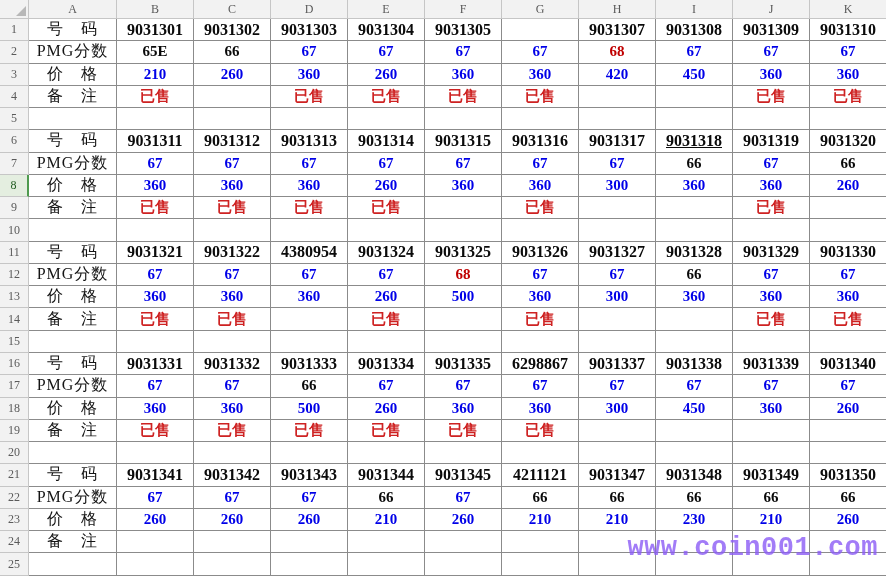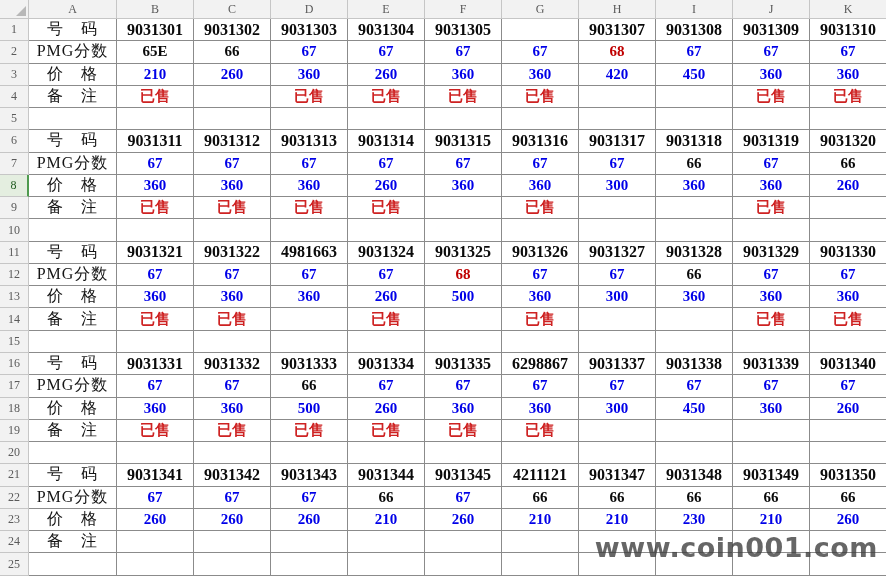--- a/index.html
+++ b/index.html
@@ -215,21 +215,21 @@
     <div class="cell val kind-number">
       <div class="val-txt" style="color: rgb(10, 10, 10); text-align: right;">9031315</div>
     </div>
     <div class="cell val kind-number">
       <div class="val-txt" style="color: rgb(10, 10, 10);">9031316</div>
     </div>
     <div class="cell val kind-number">
       <div class="val-txt" style="color: rgb(10, 10, 10);">9031317</div>
     </div>
     <div class="cell val kind-number">
-      <div class="val-txt" style="color: rgb(10, 10, 10);">9031318</div>
+      <div class="val-txt" style="color: rgb(10, 10, 10); text-decoration: underline;">9031318</div>
     </div>
     <div class="cell val kind-number">
       <div class="val-txt" style="color: rgb(10, 10, 10);">9031319</div>
     </div>
     <div class="cell val kind-number">
       <div class="val-txt" style="color: rgb(10, 10, 10);">9031320</div>
     </div>
     <div class="hcell rowh">7</div>
     <div class="cell label">PMG分数</div>
     <div class="cell val kind-pmg">
@@ -360,21 +360,21 @@
     </div>
     <div class="hcell rowh">11</div>
     <div class="cell label">号　码</div>
     <div class="cell val kind-number">
       <div class="val-txt" style="color: rgb(10, 10, 10);">9031321</div>
     </div>
     <div class="cell val kind-number">
       <div class="val-txt" style="color: rgb(10, 10, 10);">9031322</div>
     </div>
     <div class="cell val kind-number">
-      <div class="val-txt" style="color: rgb(10, 10, 10);">4981663</div>
+      <div class="val-txt" style="color: rgb(10, 10, 10);">4380954</div>
     </div>
     <div class="cell val kind-number">
       <div class="val-txt" style="color: rgb(10, 10, 10);">9031324</div>
     </div>
     <div class="cell val kind-number">
       <div class="val-txt" style="color: rgb(10, 10, 10);">9031325</div>
     </div>
     <div class="cell val kind-number">
       <div class="val-txt" style="color: rgb(10, 10, 10);">9031326</div>
     </div>
@@ -833,13 +833,13 @@
       <div class="val-txt"></div>
     </div>
     <div class="cell val kind-spacer">
       <div class="val-txt"></div>
     </div>
     <div class="cell val kind-spacer">
       <div class="val-txt"></div>
     </div>
   </div>
 
-<div id="watermark" style="color: #404040;">www.coin001.com</div>
+<div id="watermark" style="color: #8b5cf6; font-family: Liberation Mono, monospace;">www.coin001.com</div>
 
 </body></html>

